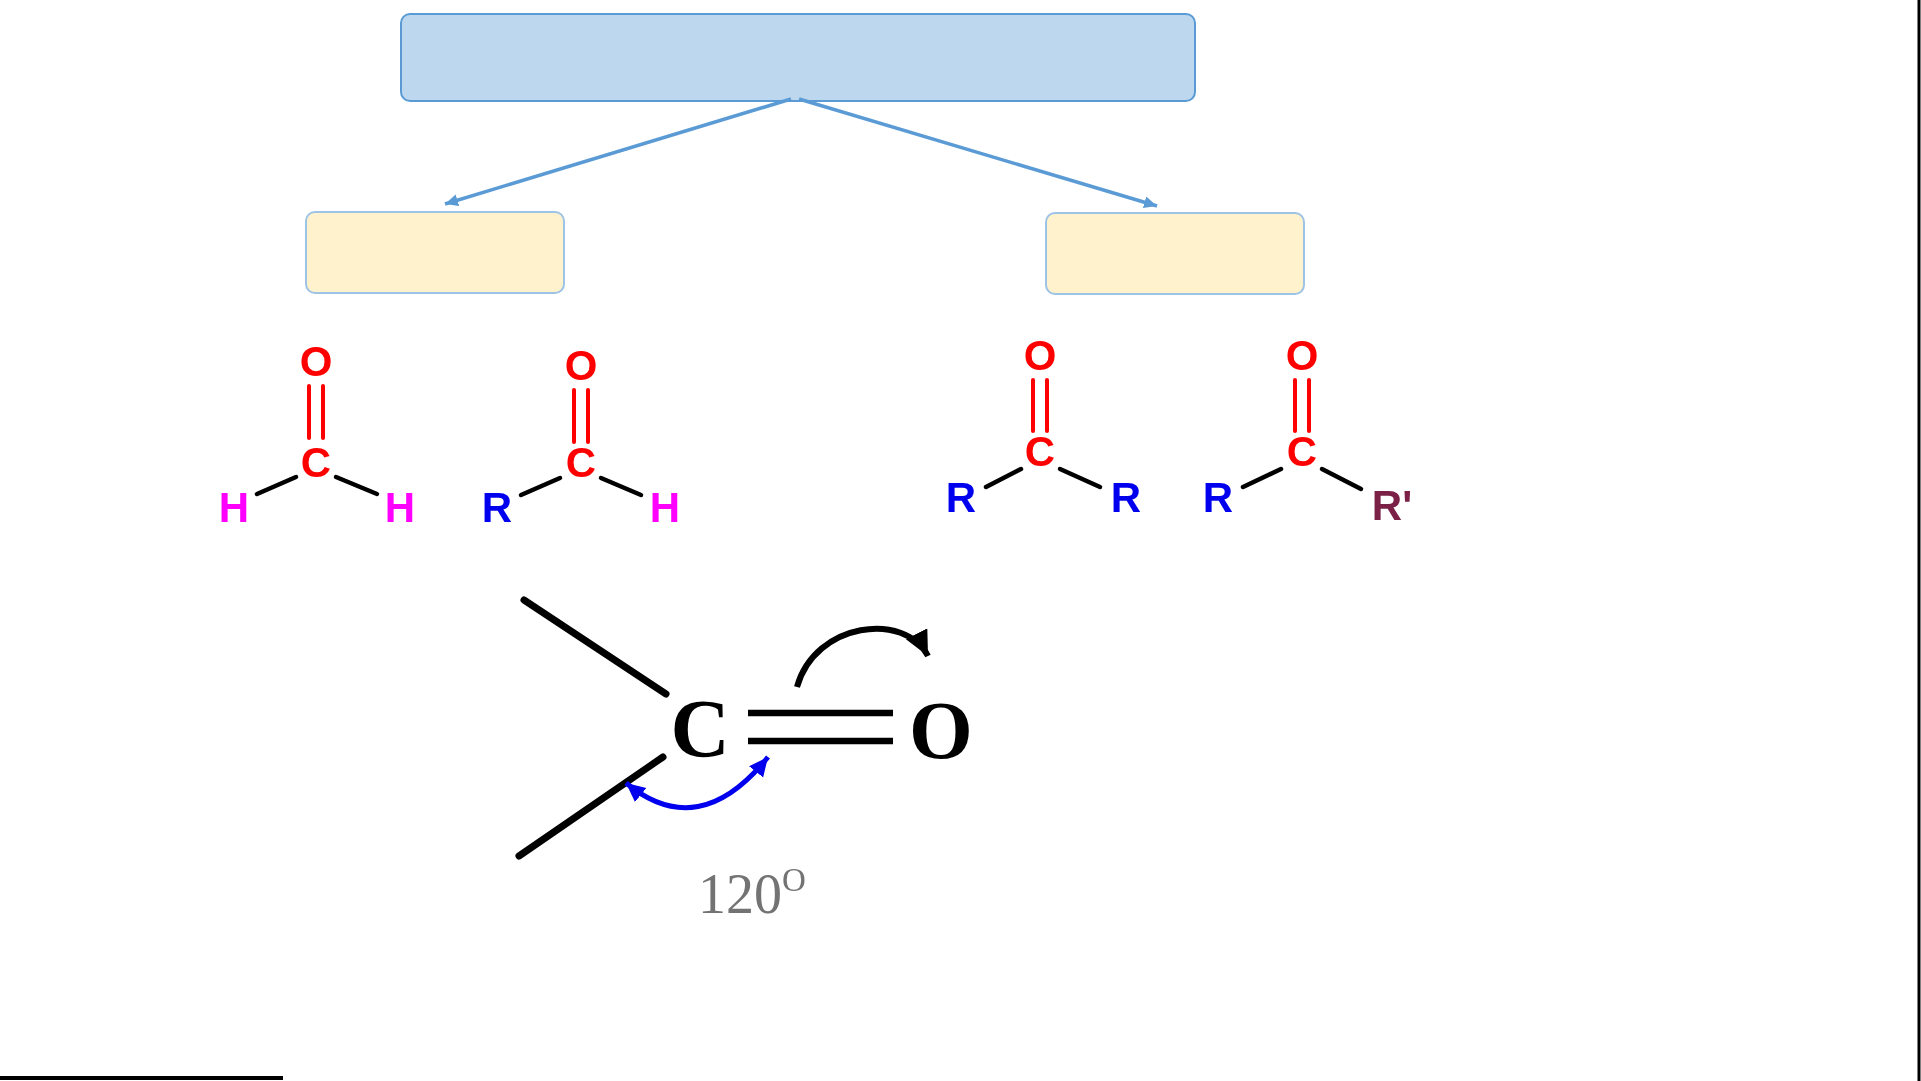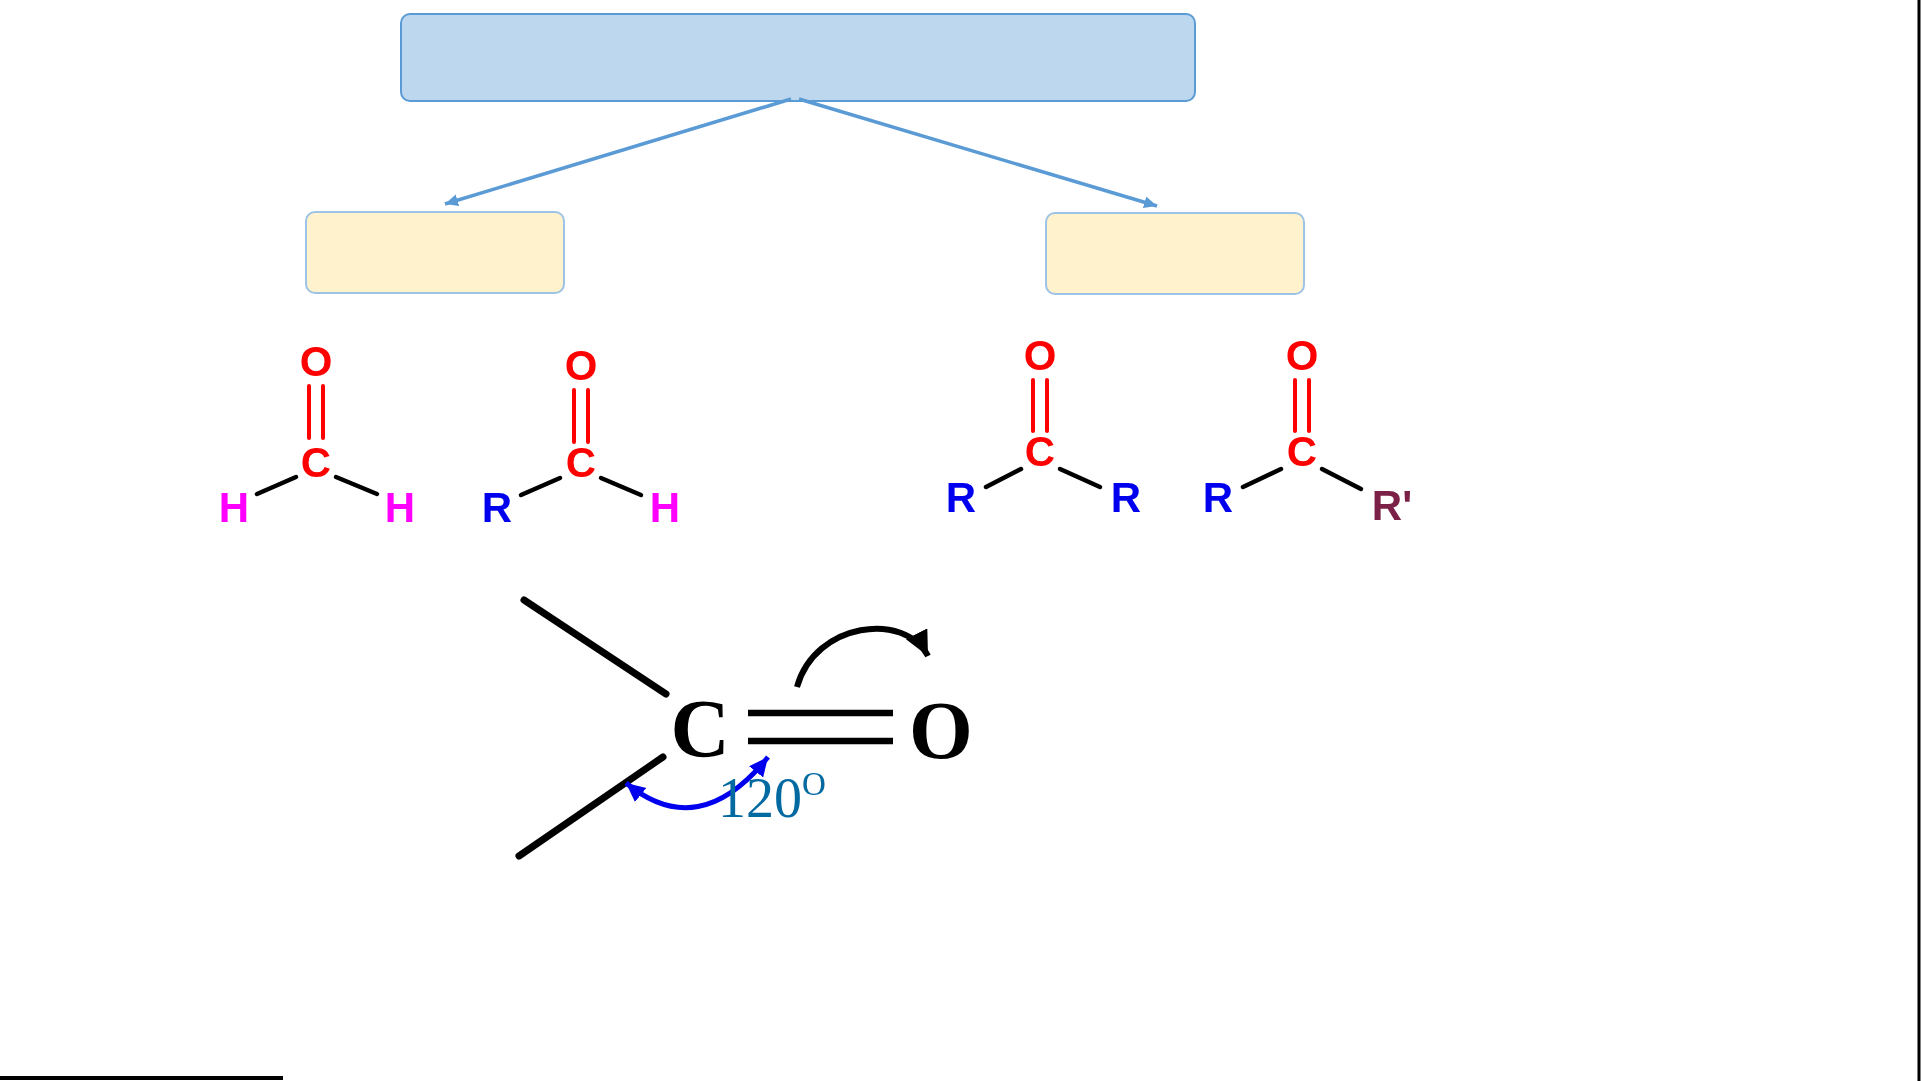--- a/index.html
+++ b/index.html
@@ -60,27 +60,26 @@
     position: absolute;
     transform: translate(-50%, -50%);
     font-family: "Liberation Serif", serif;
     font-weight: 700;
     font-size: 82px;
     color: #000000;
     line-height: 1;
   }
   .angle-label {
     position: absolute;
-    left: 698px; top: 768px;
+    left: 698px; top: 864px;
     font-family: "Liberation Serif", serif;
     font-size: 56px;
-    color: #0369a1;
+    color: #737373;
     line-height: 1;
     white-space: nowrap;
-    margin-left: 20px;
   }
   .angle-label .unit {
     font-size: 33px;
     vertical-align: 22px;
   }
 </style>
 </head>
 <body>
 
 <div class="canvas">

